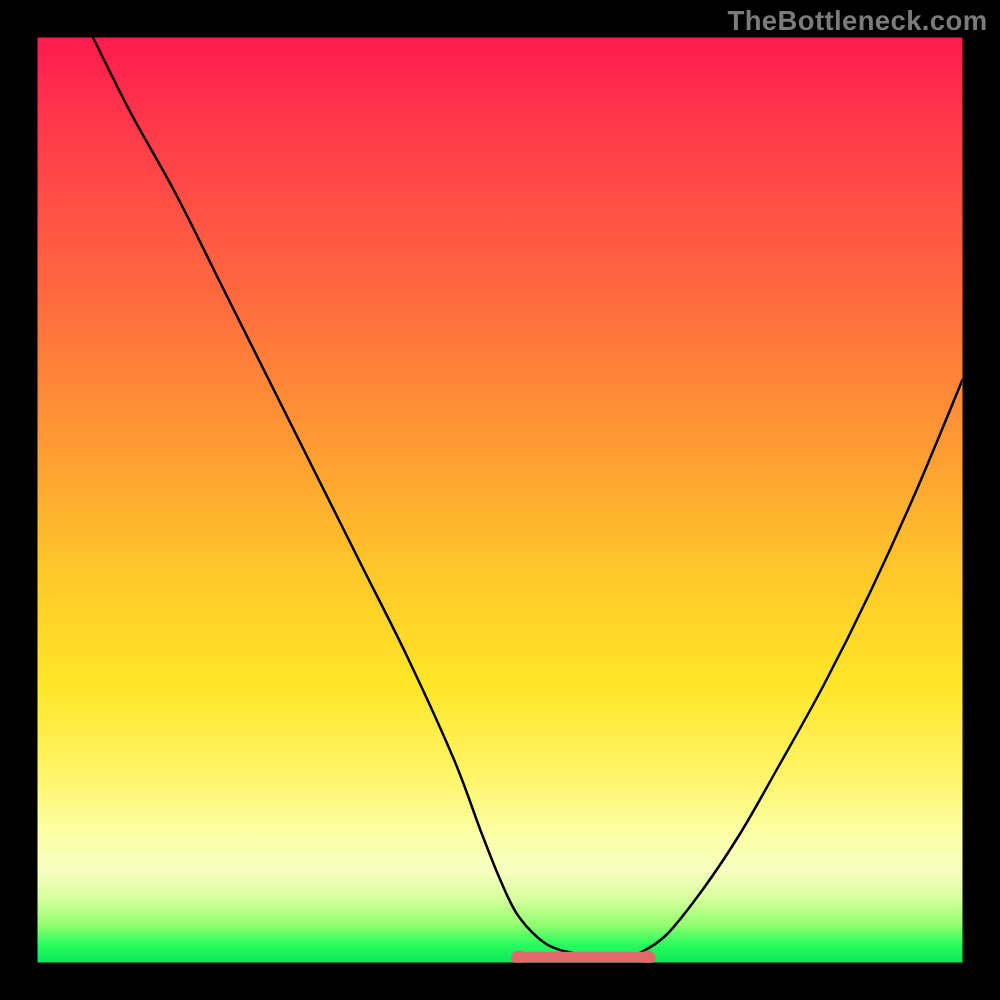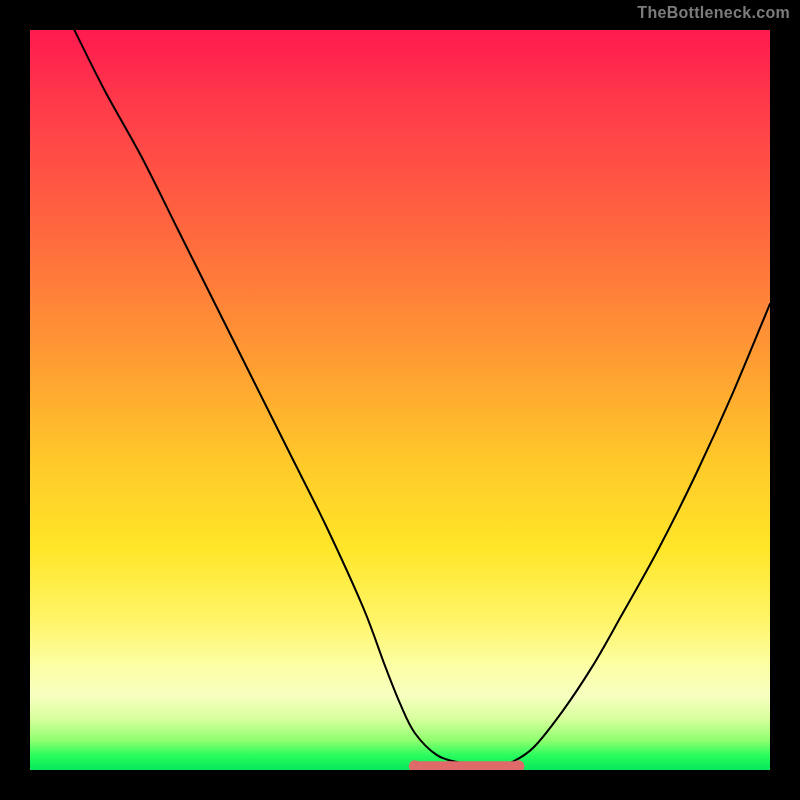--- a/index.html
+++ b/index.html
@@ -15,21 +15,21 @@
     position: relative;
     width: 800px;
     height: 800px;
     background: #000;
   }
   .watermark {
     position: absolute;
     top: 4px;
     right: 10px;
     color: #7b7b7b;
-    font-size: 16px;
+    font-size: 22px;
     font-weight: 600;
     letter-spacing: 0.3px;
     z-index: 30;
   }
   .plot-area {
     position: absolute;
     left: 30px;
     top: 30px;
     width: 740px;
     height: 740px;

